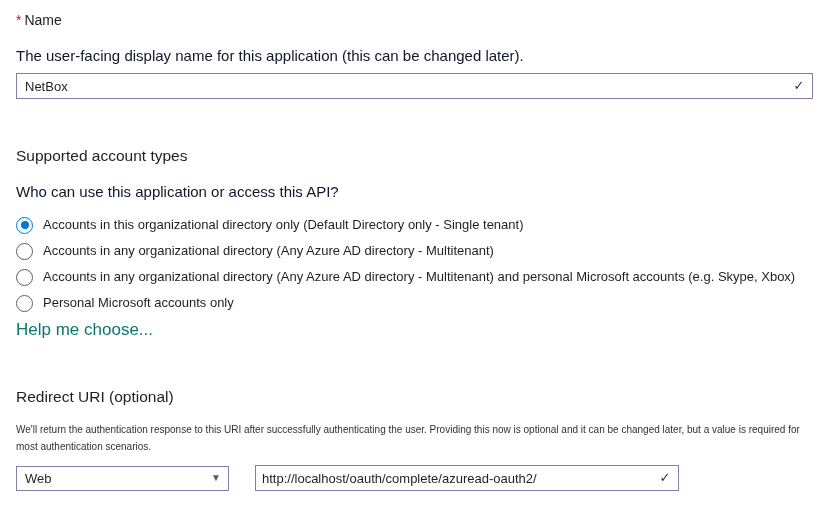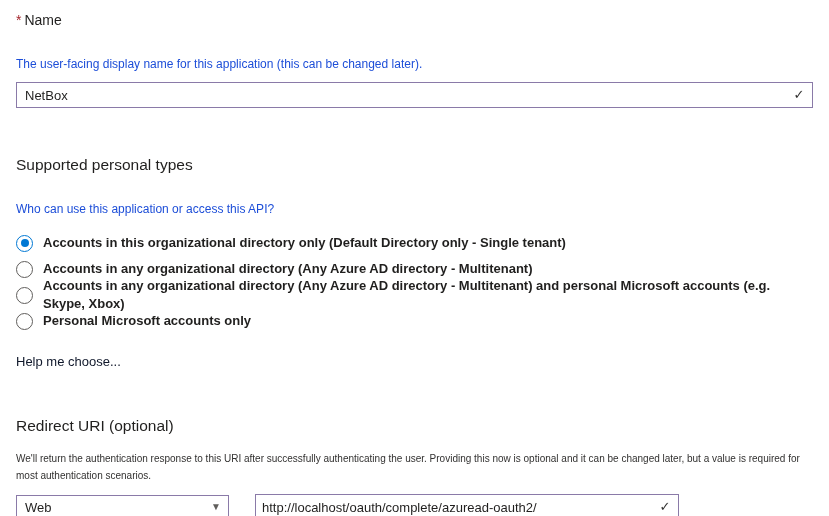--- a/index.html
+++ b/index.html
@@ -24,24 +24,24 @@
     font-size: 14px;
     color: #201f1e;
     margin: 0 0 0 0;
     line-height: 20px;
   }
   .req-star {
     color: #a4262c;
     margin-right: 3px;
   }
   .helper {
-    font-size: 12px;
-    color: #1d4ed8;
+    font-size: 15px;
+    color: #0f172a;
     line-height: 17px;
-    margin-top: 26px;
+    margin-top: 17px;
   }
   .text-input-wrap {
     margin-top: 9px;
     position: relative;
     width: 797px;
     height: 26px;
     border: 1px solid #8f7bb5;
     box-sizing: border-box;
     background: #fff;
     display: flex;
@@ -77,21 +77,20 @@
     line-height: 21px;
   }
   .radio-list {
     margin-top: 12px;
   }
   .radio-row {
     display: flex;
     align-items: center;
     height: 26px;
     margin-bottom: 0;
-    font-weight: bold;
   }
   .radio {
     width: 17px;
     height: 17px;
     border-radius: 50%;
     border: 1px solid #605e5c;
     box-sizing: border-box;
     background: #fff;
     position: relative;
     flex: 0 0 auto;
@@ -110,25 +109,25 @@
     height: 8px;
     border-radius: 50%;
     background: #0078d4;
   }
   .radio-label {
     font-size: 13px;
     color: #201f1e;
     line-height: 18px;
   }
   .link {
-    color: #0f172a;
-    font-size: 13px;
+    color: #0f766e;
+    font-size: 17px;
     text-decoration: none;
     display: inline-block;
-    margin-top: 20px;
+    margin-top: 4px;
     cursor: pointer;
   }
   .redirect-row {
     display: flex;
     align-items: center;
     margin-top: 10px;
   }
   .select-wrap {
     width: 213px;
     height: 25px;
@@ -191,21 +190,21 @@
     <span class="req-star">*</span><span>Name</span>
   </div>
 
   <div class="helper">The user-facing display name for this application (this can be changed later).</div>
 
   <div class="text-input-wrap purple">
     <input class="text-input" type="text" value="NetBox" style="">
     <span class="check-glyph">✓</span>
   </div>
 
-  <h2 class="section">Supported personal types</h2>
+  <h2 class="section">Supported account types</h2>
 
   <div class="helper">Who can use this application or access this API?</div>
 
   <div class="radio-list">
 
     <div class="radio-row">
       <span class="radio checked"></span>
       <span class="radio-label">Accounts in this organizational directory only (Default Directory only - Single tenant)</span>
     </div>
 

